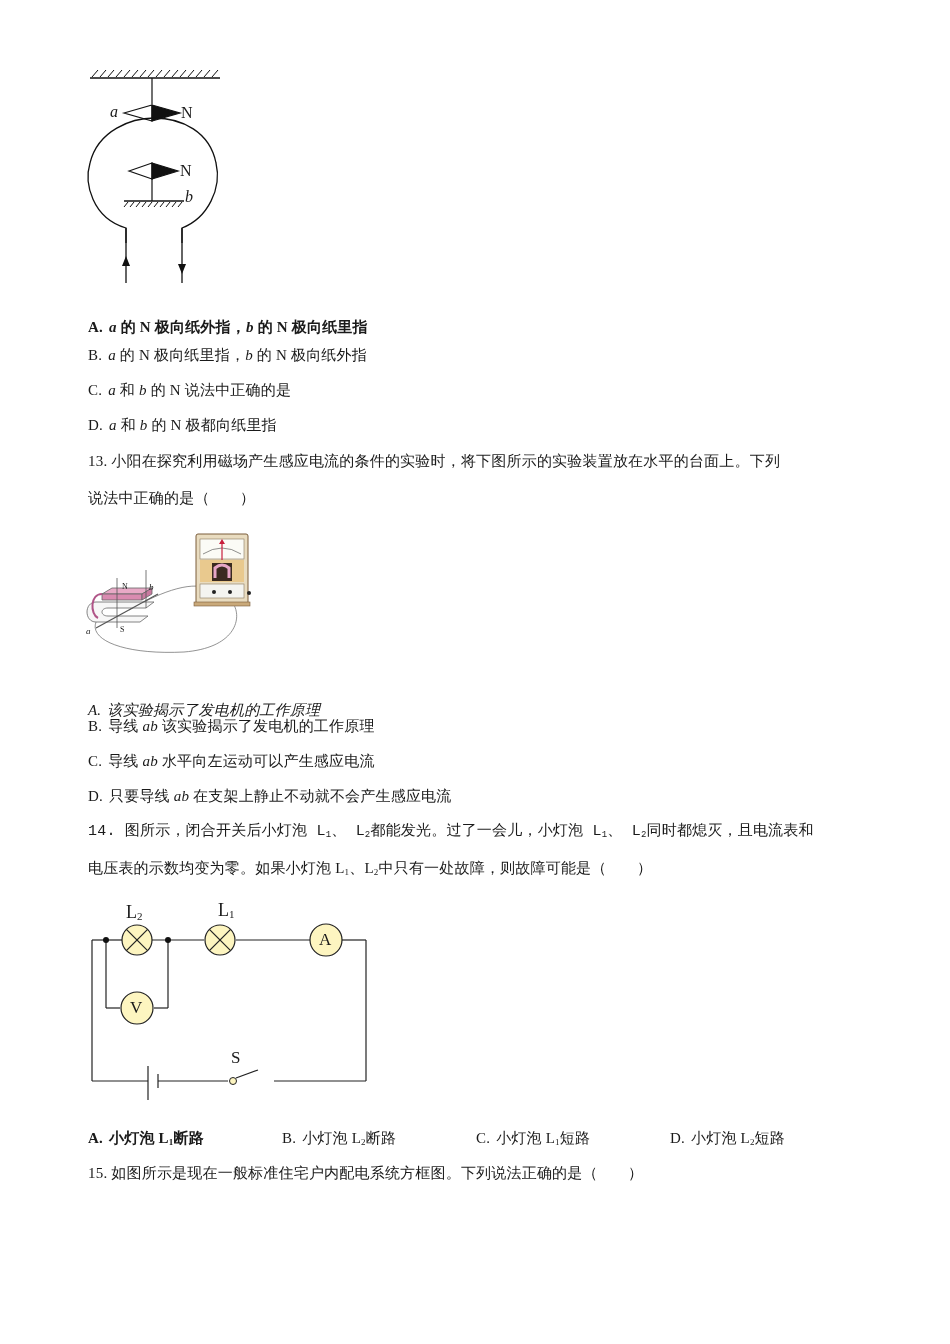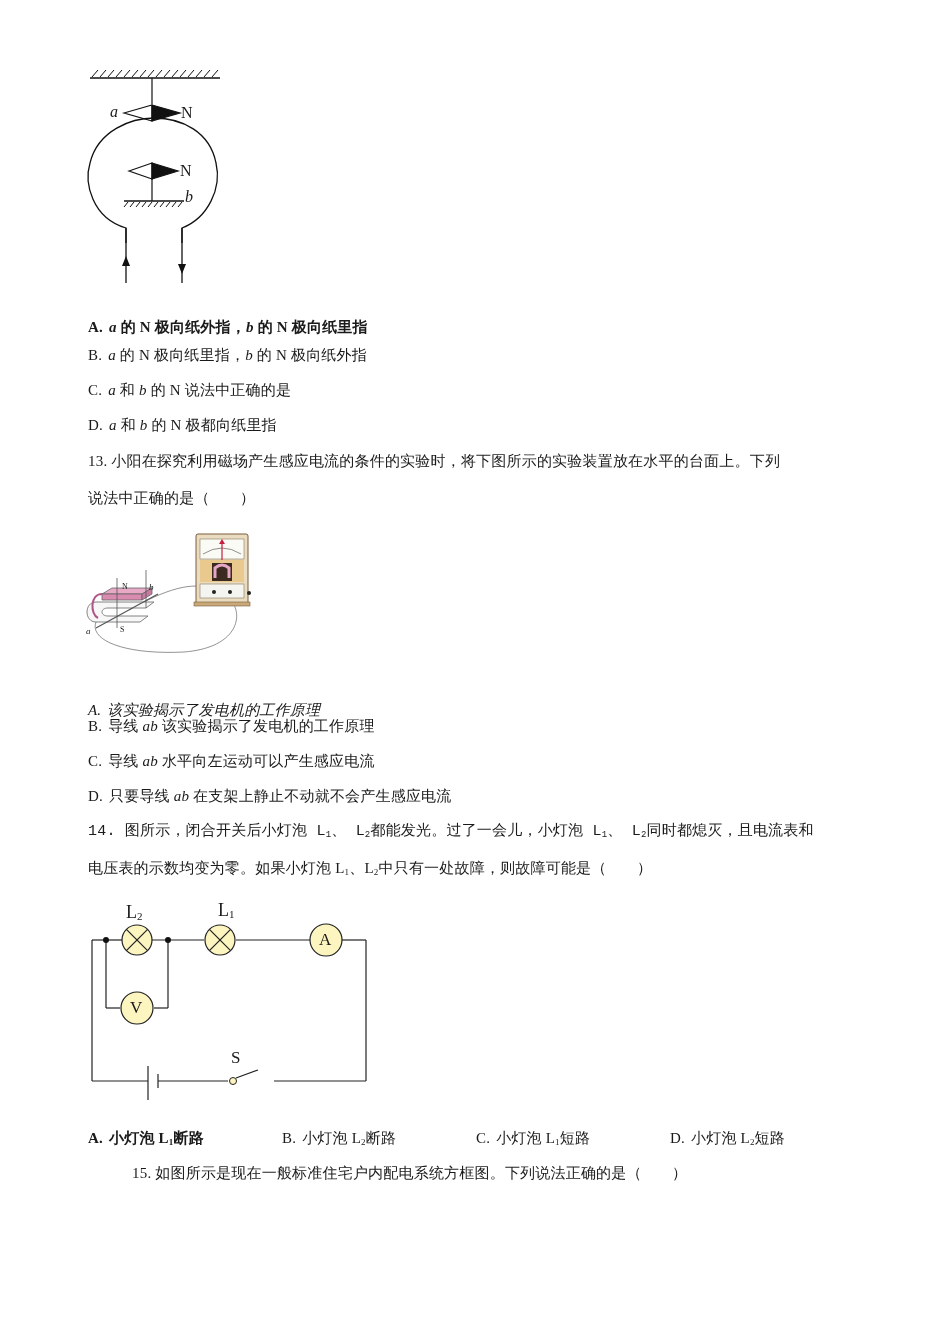--- a/index.html
+++ b/index.html
@@ -238,16 +238,16 @@
     <span class="opt-label">B.</span><span>小灯泡 L</span><sub class="s">2</sub><span>断路</span>
   </span>
   <span class="cell" style="left:388px;">
     <span class="opt-label">C.</span><span>小灯泡 L</span><sub class="s">1</sub><span>短路</span>
   </span>
   <span class="cell" style="left:582px;">
     <span class="opt-label">D.</span><span>小灯泡 L</span><sub class="s">2</sub><span>短路</span>
   </span>
 </div>
 
-<div class="line" style="top:1163px;margin-left:44px;">
+<div class="line" style="top:1163px;">
   <span>15.</span>
   <span>如图所示是现在一般标准住宅户内配电系统方框图。下列说法正确的是（　　）</span>
 </div>
 
 </body></html>

